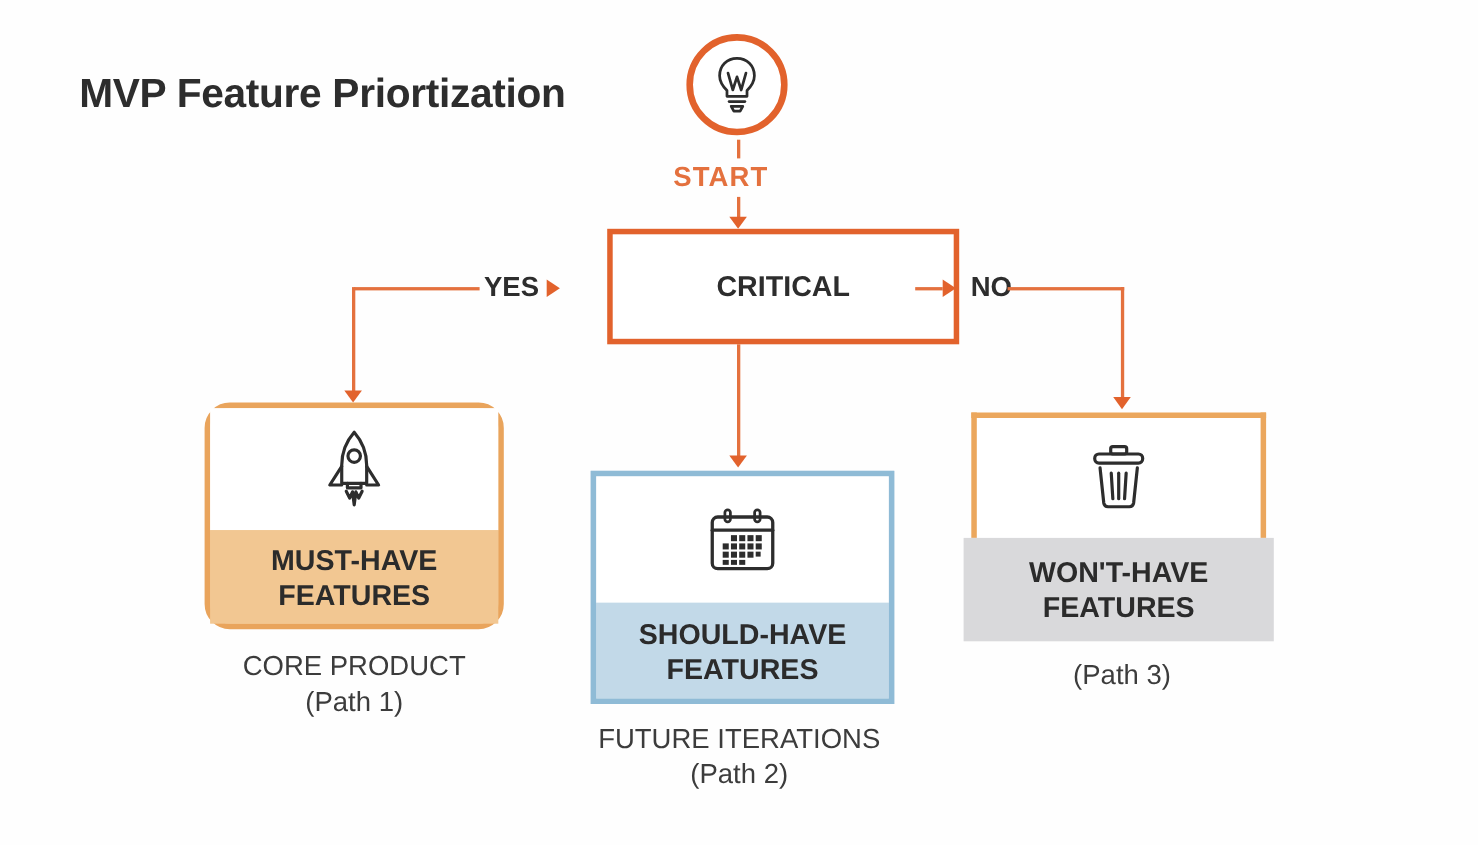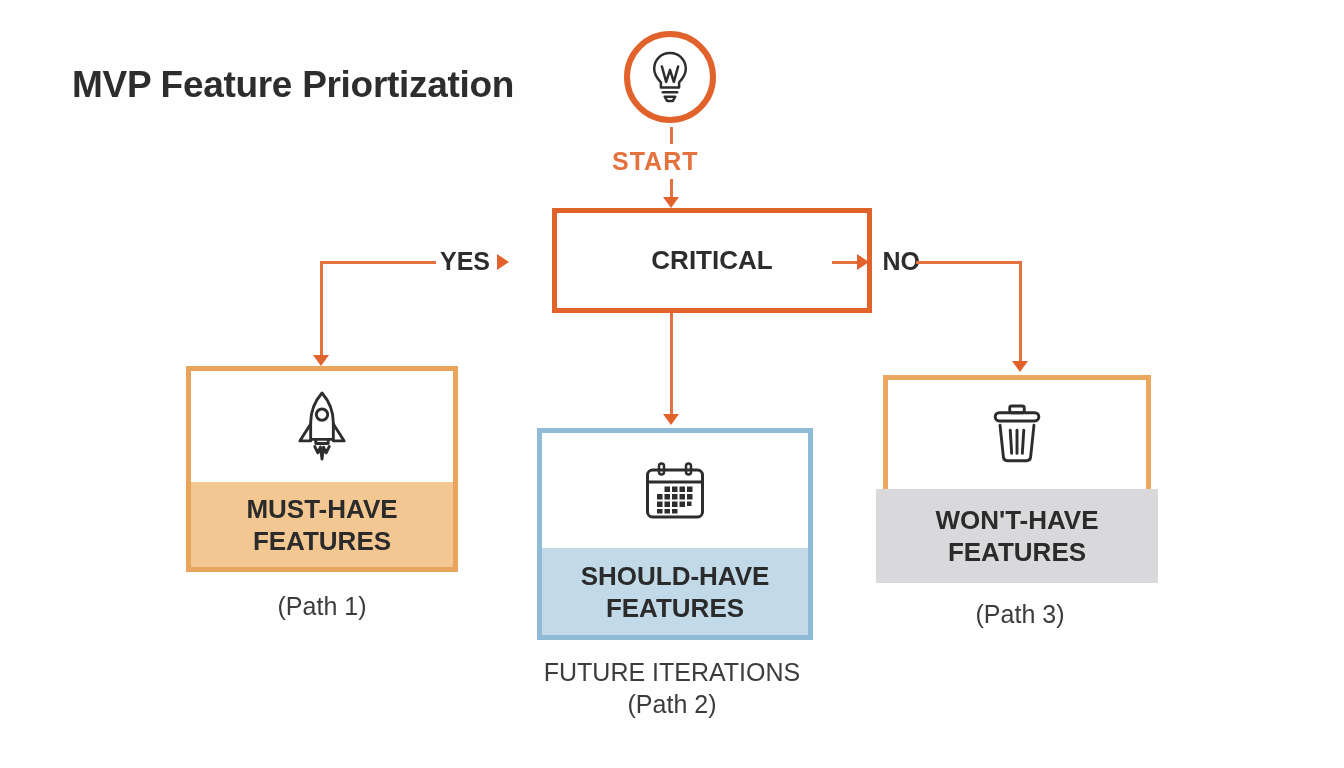--- a/index.html
+++ b/index.html
@@ -105,39 +105,40 @@
 <div class="abs hline" style="left:832px;top:261px;width:25px;"></div>
 <div class="abs arrow-right" style="left:857px;top:254px;"></div>
 <div class="abs branch-label" style="left:870px;top:247px;width:50px;text-align:right;">NO</div>
 <div class="abs hline" style="left:916px;top:261px;width:106px;"></div>
 <div class="abs vline" style="left:1019px;top:261px;height:101px;"></div>
 <div class="abs arrow-down" style="left:1012px;top:361px;"></div>
 
 <div class="abs vline" style="left:670px;top:313px;height:102px;"></div>
 <div class="abs arrow-down" style="left:663px;top:414px;"></div>
 
-<div class="abs card" style="left: 186px; top: 366px; width: 272px; height: 206px; --frame: #E9A45C; --fill: #F2C792;">
+<div class="abs card" style="left: 186px; top: 366px; width: 272px; height: 206px; border-radius: 23px; --frame: #E9A45C; --fill: #F2C792;">
   <div class="icon-area" style="height:111px;">
     <span>
       <svg width="66" height="78" viewBox="0 0 64 72" fill="none" stroke="#2D2D2D" stroke-width="2.8" stroke-linecap="round" stroke-linejoin="round">
         <path d="M32 3 C39 11 43 21 43 32 L43 48 L21 48 L21 32 C21 21 25 11 32 3 Z"></path>
         <circle cx="32" cy="24" r="5.5"></circle>
         <path d="M21 33 L10.5 49.5 L21 49.5"></path>
         <path d="M43 33 L53.5 49.5 L43 49.5"></path>
         <path d="M26 48 L26 52 L38 52 L38 48"></path>
         <path d="M25 55 L28 61 L30.5 55.5 L32 67 L33.5 55.5 L36 61 L39 55"></path>
       </svg>
     </span>
   </div>
   <div class="label-area">
     <div>MUST-HAVE</div>
     <div>FEATURES</div>
   </div>
 </div>
 <div class="abs caption" style="left:182px;top:590px;width:280px;">
+  <div>CORE PRODUCT</div>
   <div>(Path 1)</div>
 </div>
 
 <div class="abs card" style="left: 537px; top: 428px; width: 276px; height: 212px; --frame: #8FBBD6; --fill: #C2D9E8;">
   <div class="icon-area" style="height:115px;">
     <span>
       <svg width="64" height="60" viewBox="0 0 64 60" fill="none" stroke="#2D2D2D" stroke-width="3" stroke-linecap="round" stroke-linejoin="round">
         <rect x="4.5" y="9" width="55" height="47" rx="5"></rect>
         <path d="M4.5 21 L59.5 21"></path>
         <rect x="16" y="2.5" width="5" height="11" rx="2.5" stroke-width="2.5"></rect>

